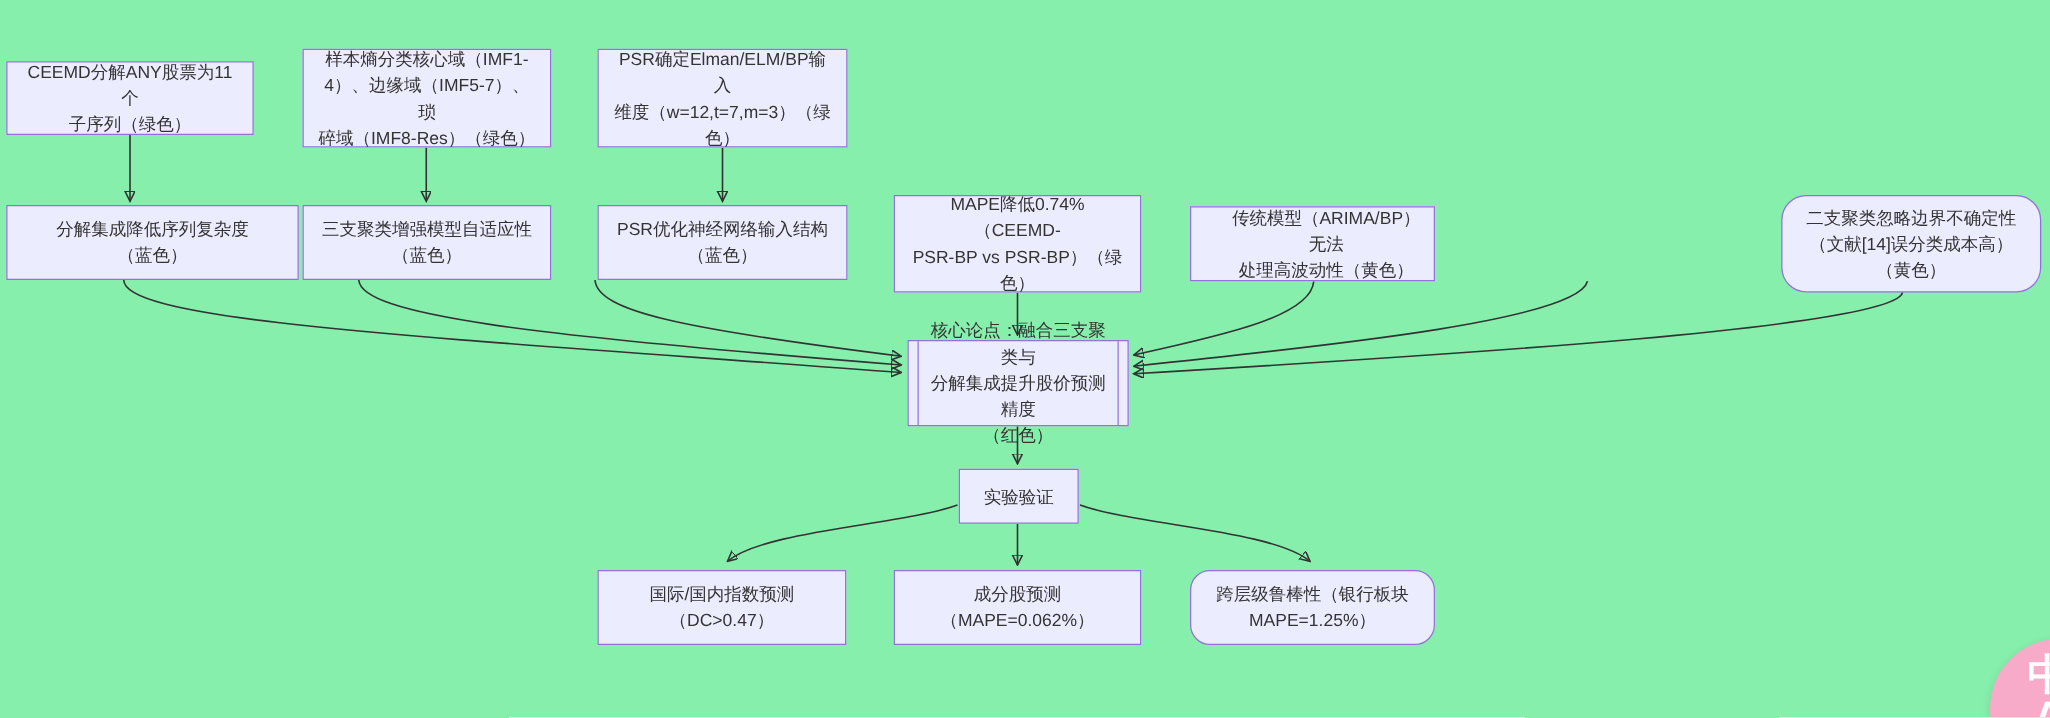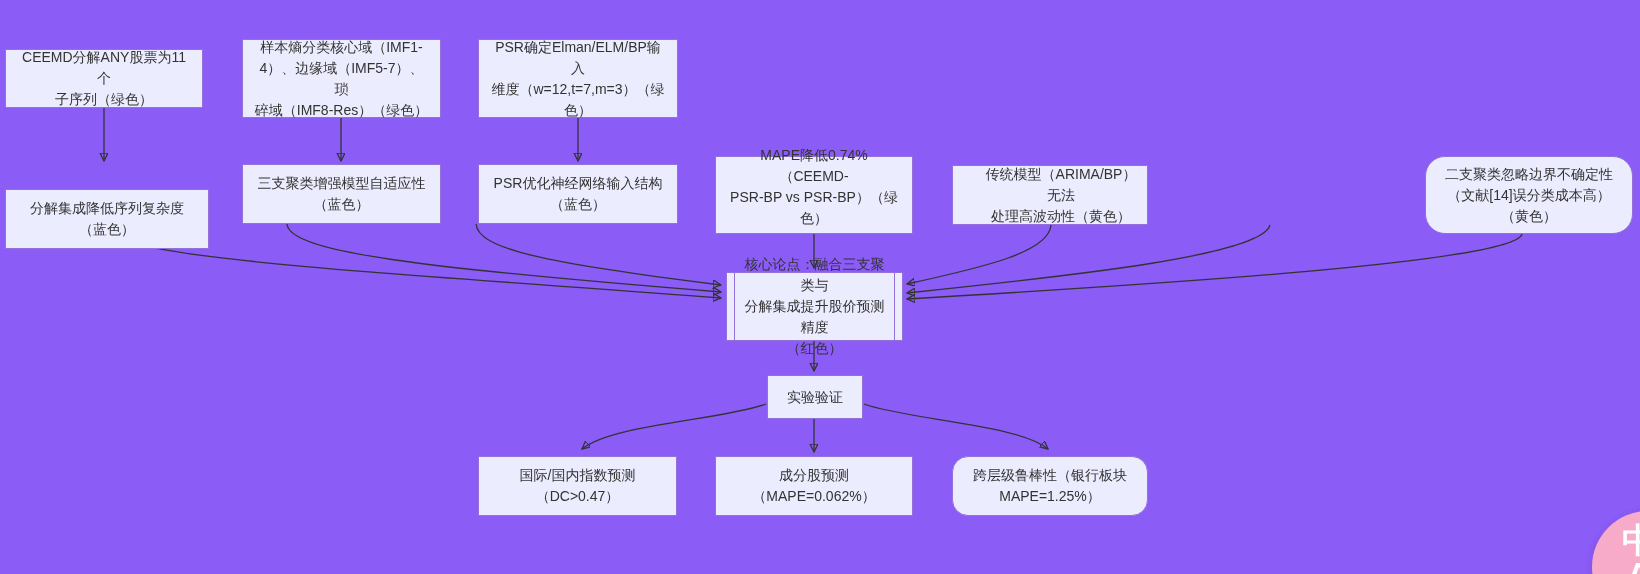--- a/index.html
+++ b/index.html
@@ -1,20 +1,20 @@
 <!DOCTYPE html>
 <html><head>
 <meta charset="utf-8">
 <style>
   html,body{margin:0;padding:0;background:#ffffff;}
   .canvas{
     position:relative;
     width:1640px;height:574px;
     overflow:hidden;
-    background:#8b5cf6;
+    background:#86efac;
     font-family:"Liberation Sans","DejaVu Sans",sans-serif;
   }
   .edge-layer{position:absolute;left:0;top:0;width:1640px;height:574px;}
   .edge-layer path{fill:none;stroke:#333333;stroke-width:1.3px;}
   .node{
     position:absolute;
     box-sizing:border-box;
     background:#ECECFF;
     border:1px solid #9370DB;
     color:#333333;
@@ -90,36 +90,36 @@
 4）、边缘域（IMF5-7）、琐
 碎域（IMF8-Res）（绿色）</span>
   </div>
 
   <div class="node" style="left:478px;top:39px;width:200px;height:79px;">
     <span class="node-label">PSR确定Elman/ELM/BP输入
 维度（w=12,t=7,m=3）（绿
 色）</span>
   </div>
 
-  <div class="node" style="left:5px;top:164px;width:204px;height:60px;margin-top:25px;">
+  <div class="node" style="left:5px;top:164px;width:234px;height:60px;">
     <span class="node-label">分解集成降低序列复杂度
 （蓝色）</span>
   </div>
 
   <div class="node" style="left:242px;top:164px;width:199px;height:60px;">
     <span class="node-label">三支聚类增强模型自适应性
 （蓝色）</span>
   </div>
 
   <div class="node" style="left:478px;top:164px;width:200px;height:60px;">
     <span class="node-label">PSR优化神经网络输入结构
 （蓝色）</span>
   </div>
 
-  <div class="node" style="left:715px;top:156px;width:198px;height:78px;align-items:flex-end;">
+  <div class="node" style="left:715px;top:156px;width:198px;height:78px;">
     <span class="node-label">MAPE降低0.74%（CEEMD-
 PSR-BP vs PSR-BP）（绿
 色）</span>
   </div>
 
   <div class="node" style="left:952px;top:165px;width:196px;height:60px;padding-left:32px;">
     <span class="node-label">传统模型（ARIMA/BP）无法
 处理高波动性（黄色）</span>
   </div>
 

